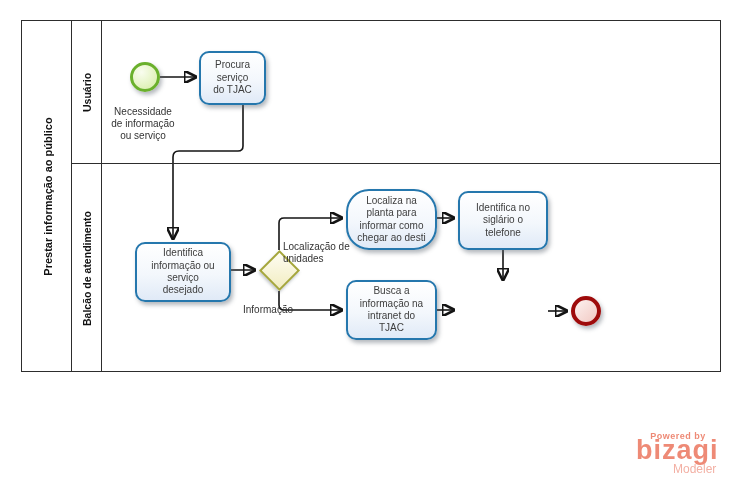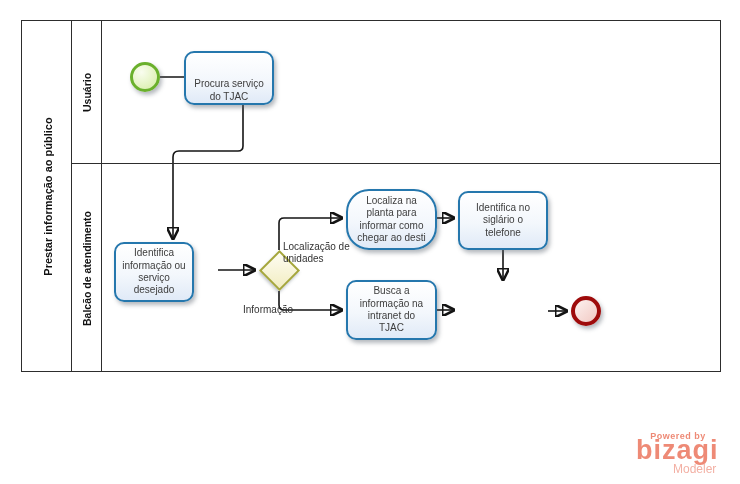--- a/index.html
+++ b/index.html
@@ -28,22 +28,22 @@
   
   .task {
     position:absolute; box-sizing:border-box;
     border:2px solid #2577ad; border-radius:10px;
     background:linear-gradient(180deg,#ffffff 0%,#f3f7fc 55%,#e0eaf7 100%);
     box-shadow:2px 3px 4px rgba(90,100,110,0.45);
     display:flex; align-items:center; justify-content:center;
     text-align:center; font-size:10px; line-height:12.4px; color:#3d3d3d;
     white-space:pre-line; overflow:hidden; padding:0 2px;
   }
-  .t1 { left:184px; top:51px;  width:90px; height:54px;align-items:flex-end; }
-  .t2 { left:114px; top:242px; width:80px; height:60px; }
+  .t1 { left:199px; top:51px;  width:67px; height:54px; }
+  .t2 { left:135px; top:242px; width:96px; height:60px; }
   .t3 { left:346px; top:189px; width:91px; height:61px;border-radius:23px; }
   .t4 { left:346px; top:280px; width:91px; height:60px; }
   .t5 { left:458px; top:191px; width:90px; height:59px; }
   .t6 { left:458px; top:284px; width:90px; height:57px; }
 
   .event { position:absolute; box-sizing:border-box; border-radius:50%;
            box-shadow:2px 3px 4px rgba(90,100,110,0.45); }
   .start-event {
     left:130px; top:62px; width:30px; height:30px;
     border:3px solid #6ab02c;
@@ -135,20 +135,23 @@
 siglário o
 telefone</span>
   </div>
   <div class="task t4">
     <span>Busca a
 informação na
 intranet do
 TJAC</span>
   </div>
 
+  <div class="flabel start-label">Necessidade
+de informação
+ou serviço</div>
   <div class="flabel branch1-label">Localização de
 unidades</div>
   <div class="flabel branch2-label">Informação</div>
 
   <div class="powered">Powered by</div>
   <div class="bizagi">bizagi</div>
   <div class="modeler">Modeler</div>
 
 </div>
 

